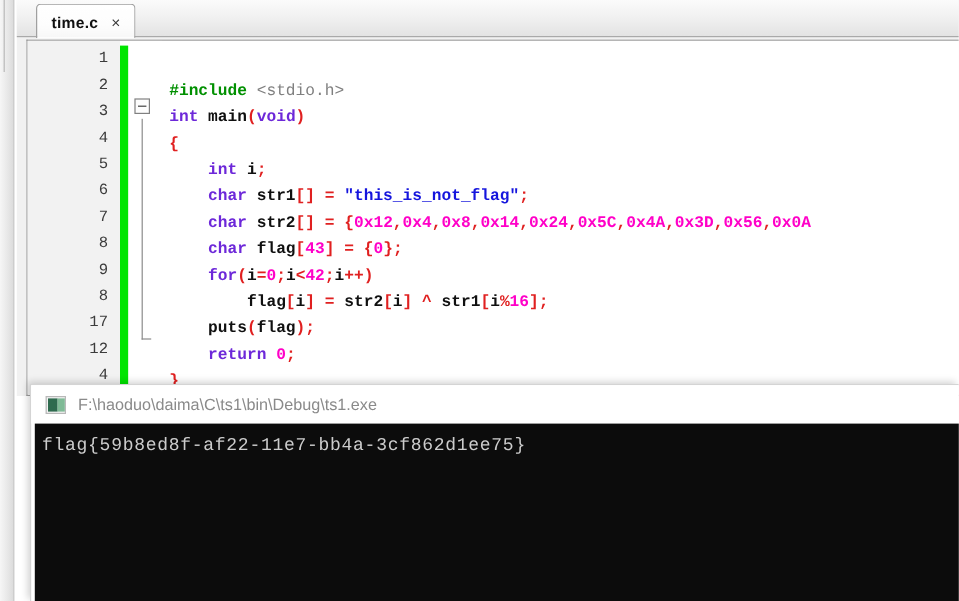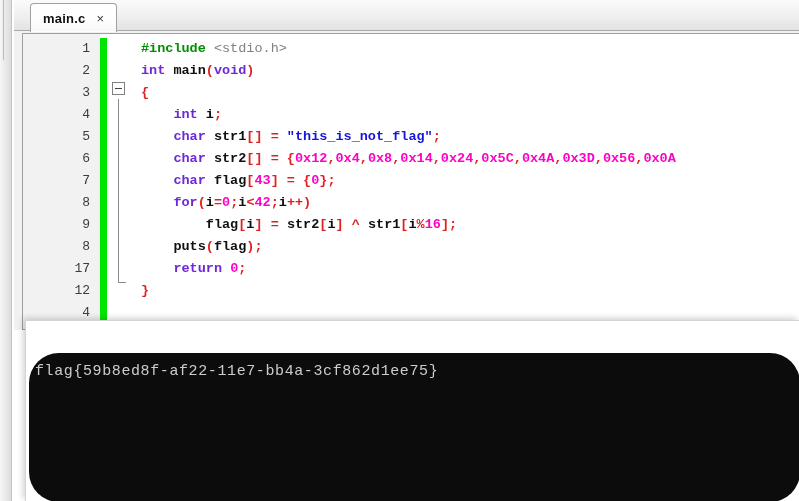--- a/index.html
+++ b/index.html
@@ -159,20 +159,21 @@
   }
 
   .code {
     flex: 1 1 auto;
     padding-top: 4px;
     position: relative;
     overflow: hidden;
     white-space: pre;
     font-family: "Liberation Mono", monospace;
     font-size: 13.5px;
+    margin-top: 28px;
   }
   .code-line {
     height: 22px;
     line-height: 22px;
     padding-left: 6px;
     white-space: pre;
   }
 
   
   .t-pre   { color: #009000; font-weight: bold; }
@@ -235,39 +236,38 @@
     left: 3px; top: 32px;
     width: 771px; height: 149px;
     background: #0c0c0c;
     padding: 8px 0 0 6px;
     font-family: "Liberation Mono", monospace;
     font-size: 15px;
     color: #cccccc;
     line-height: 21px;
     white-space: pre;
     overflow: hidden;
-    border-radius: 30px;
   }
   .console-line { letter-spacing: .6px; }
   .console-blank { height: 21px; }
 </style>
 </head>
 <body>
 
 <div id="ide-root">
 
   <div class="left-strip">
     <div class="left-strip-inner"></div>
   </div>
 
   <div class="notebook">
 
     <div class="tabstrip">
       <div class="tab">
-        <span class="tab-label">main.c</span>
+        <span class="tab-label">time.c</span>
         <span class="tab-close">×</span>
       </div>
     </div>
 
     <div class="editor">
       <div class="editor-inner">
         <div class="gutter" id="gutter">
             <div class="lineno">1</div>
             <div class="lineno">2</div>
             <div class="lineno">3</div>
@@ -288,16 +288,20 @@
           <div class="fold-line"></div>
           <div class="fold-foot"></div>
         </div>
         <div class="code" id="code-area"><div class="code-line"><span class="t-pre">#include</span><span class="t-plain"> </span><span class="t-hdr">&lt;stdio.h&gt;</span></div><div class="code-line"><span class="t-kw">int</span><span class="t-plain"> </span><span class="t-id">main</span><span class="t-punct">(</span><span class="t-kw">void</span><span class="t-punct">)</span></div><div class="code-line"><span class="t-punct">{</span></div><div class="code-line"><span class="t-plain">    </span><span class="t-kw">int</span><span class="t-id"> i</span><span class="t-punct">;</span></div><div class="code-line"><span class="t-plain">    </span><span class="t-kw">char</span><span class="t-id"> str1</span><span class="t-punct">[]</span><span class="t-plain"> </span><span class="t-op">=</span><span class="t-plain"> </span><span class="t-str">"this_is_not_flag"</span><span class="t-punct">;</span></div><div class="code-line"><span class="t-plain">    </span><span class="t-kw">char</span><span class="t-id"> str2</span><span class="t-punct">[]</span><span class="t-plain"> </span><span class="t-op">=</span><span class="t-plain"> </span><span class="t-punct">{</span><span class="t-num">0x12</span><span class="t-punct">,</span><span class="t-num">0x4</span><span class="t-punct">,</span><span class="t-num">0x8</span><span class="t-punct">,</span><span class="t-num">0x14</span><span class="t-punct">,</span><span class="t-num">0x24</span><span class="t-punct">,</span><span class="t-num">0x5C</span><span class="t-punct">,</span><span class="t-num">0x4A</span><span class="t-punct">,</span><span class="t-num">0x3D</span><span class="t-punct">,</span><span class="t-num">0x56</span><span class="t-punct">,</span><span class="t-num">0x0A</span></div><div class="code-line"><span class="t-plain">    </span><span class="t-kw">char</span><span class="t-id"> flag</span><span class="t-punct">[</span><span class="t-num">43</span><span class="t-punct">]</span><span class="t-plain"> </span><span class="t-op">=</span><span class="t-plain"> </span><span class="t-punct">{</span><span class="t-num">0</span><span class="t-punct">};</span></div><div class="code-line"><span class="t-plain">    </span><span class="t-kw">for</span><span class="t-punct">(</span><span class="t-id">i</span><span class="t-op">=</span><span class="t-num">0</span><span class="t-punct">;</span><span class="t-id">i</span><span class="t-op">&lt;</span><span class="t-num">42</span><span class="t-punct">;</span><span class="t-id">i</span><span class="t-op">++</span><span class="t-punct">)</span></div><div class="code-line"><span class="t-plain">        </span><span class="t-id">flag</span><span class="t-punct">[</span><span class="t-id">i</span><span class="t-punct">]</span><span class="t-plain"> </span><span class="t-op">=</span><span class="t-plain"> </span><span class="t-id">str2</span><span class="t-punct">[</span><span class="t-id">i</span><span class="t-punct">]</span><span class="t-plain"> </span><span class="t-op">^</span><span class="t-plain"> </span><span class="t-id">str1</span><span class="t-punct">[</span><span class="t-id">i</span><span class="t-op">%</span><span class="t-num">16</span><span class="t-punct">];</span></div><div class="code-line"><span class="t-plain">    </span><span class="t-id">puts</span><span class="t-punct">(</span><span class="t-id">flag</span><span class="t-punct">);</span></div><div class="code-line"><span class="t-plain">    </span><span class="t-kw">return</span><span class="t-plain"> </span><span class="t-num">0</span><span class="t-punct">;</span></div><div class="code-line"><span class="t-punct">}</span></div><div class="code-line">&nbsp;</div></div>
       </div>
     </div>
 
   </div>
 
   <div class="console-win">
+    <div class="console-titlebar">
+      <span class="console-icon"></span>
+      <span class="console-title">F:\haoduo\daima\C\ts1\bin\Debug\ts1.exe</span>
+    </div>
     <div class="console-body" id="console-body"><div class="console-line">flag{59b8ed8f-af22-11e7-bb4a-3cf862d1ee75}</div><div class="console-blank">&nbsp;</div></div>
   </div>
 
 </div>
 
 </body></html>

